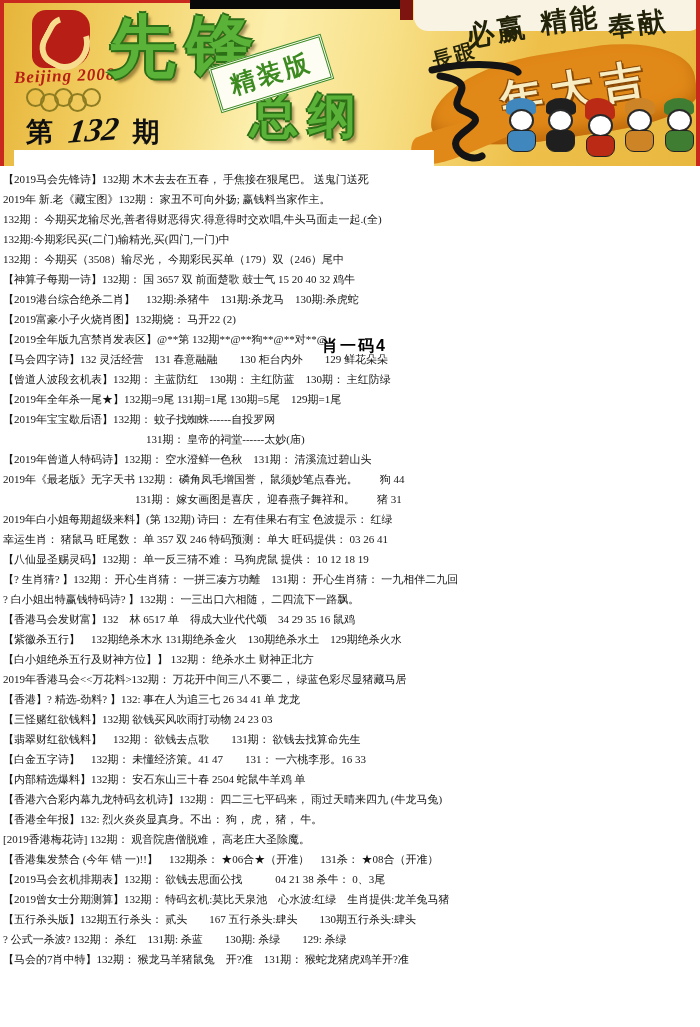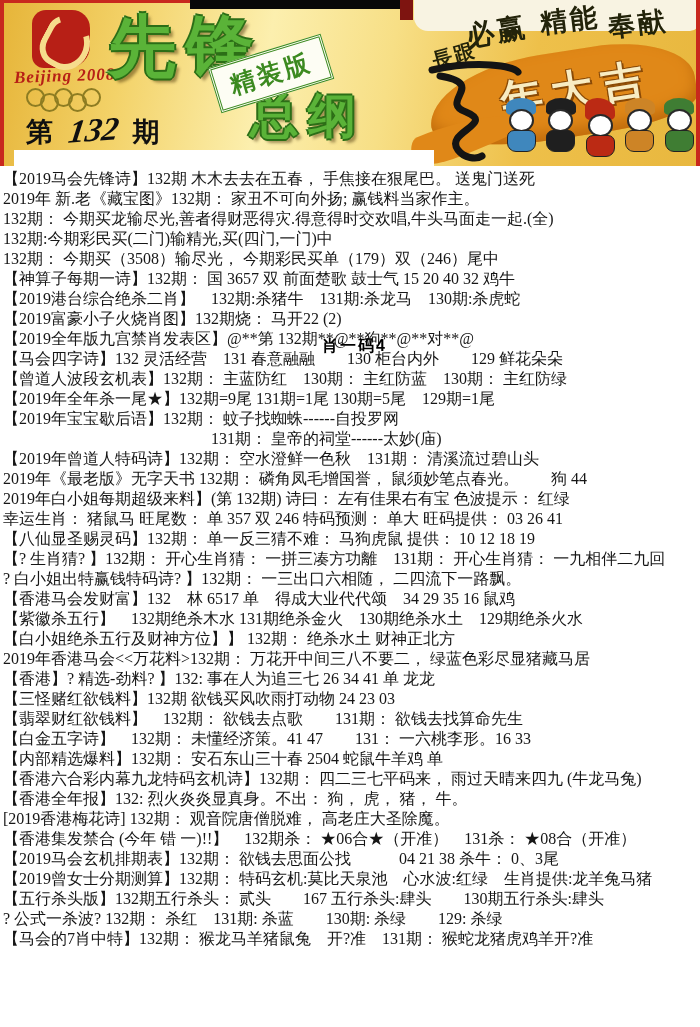--- a/index.html
+++ b/index.html
@@ -65,21 +65,21 @@
   .m-face{width:21px;height:19px;background:#fff;border:2px solid #2a2a2a;border-radius:50%;margin:-6px auto 0;}
   .m-body{width:27px;height:20px;border-radius:7px 7px 9px 9px;margin:-2px auto 0;border:1px solid #222;}
   .m-blue  .m-hair{background:#3f87bd;} .m-blue  .m-body{background:#3f87bd;}
   .m-panda .m-hair{background:#1f1f1f;} .m-panda .m-body{background:#1f1f1f;}
   .m-red   .m-hair{background:#bb2a14;height:22px;border-radius:40% 60% 20% 20%;} .m-red .m-body{background:#bb2a14;}
   .m-orange .m-hair{background:#cd8426;} .m-orange .m-body{background:#cd8426;}
   .m-green .m-hair{background:#3f7d33;} .m-green .m-body{background:#3f7d33;}
 
   
   .textblock{position:absolute;left:3px;top:169px;width:696px;color:#161616;}
-  .tline{height:20px;line-height:20px;font-size:16px;white-space:pre;overflow:hidden;}
+  .tline{height:20px;line-height:20px;font-size:11px;white-space:pre;overflow:hidden;}
   .overlay-bold{position:absolute;left:322px;top:336px;font-size:16px;font-weight:bold;color:#000;
         letter-spacing:2px;font-family:"Liberation Sans",sans-serif;}
 </style>
 </head>
 <body>
 
 <div class="screen">
 
   <div class="header">
     <div class="black-bar"></div>
@@ -156,20 +156,21 @@
       <div class="tline">【2019港台综合绝杀二肖】　132期:杀猪牛　131期:杀龙马　130期:杀虎蛇</div>
       <div class="tline">【2019富豪小子火烧肖图】132期烧： 马开22 (2)</div>
       <div class="tline">【2019全年版九宫禁肖发表区】@**第 132期**@**狗**@**对**@</div>
       <div class="tline">【马会四字诗】132 灵活经营　131 春意融融　　130 柜台内外　　129 鲜花朵朵</div>
       <div class="tline">【曾道人波段玄机表】132期： 主蓝防红　130期： 主红防蓝　130期： 主红防绿</div>
       <div class="tline">【2019年全年杀一尾★】132期=9尾 131期=1尾 130期=5尾　129期=1尾</div>
       <div class="tline">【2019年宝宝歇后语】132期： 蚊子找蜘蛛------自投罗网</div>
       <div class="tline">　　　　　　　　　　　　　131期： 皇帝的祠堂------太妙(庙)</div>
       <div class="tline">【2019年曾道人特码诗】132期： 空水澄鲜一色秋　131期： 清溪流过碧山头</div>
       <div class="tline">2019年《最老版》无字天书 132期： 磷角凤毛增国誉， 鼠须妙笔点春光。　　狗 44</div>
+      <div class="tline">　　　　　　　　　　　　131期： 嫁女画图是喜庆， 迎春燕子舞祥和。　　猪 31</div>
       <div class="tline">2019年白小姐每期超级来料】(第 132期) 诗曰： 左有佳果右有宝 色波提示： 红绿</div>
       <div class="tline">幸运生肖： 猪鼠马 旺尾数： 单 357 双 246 特码预测： 单大 旺码提供： 03 26 41</div>
       <div class="tline">【八仙显圣赐灵码】132期： 单一反三猜不难： 马狗虎鼠 提供： 10 12 18 19</div>
       <div class="tline">【? 生肖猜? 】132期： 开心生肖猜： 一拼三凑方功離　131期： 开心生肖猜： 一九相伴二九回</div>
       <div class="tline">? 白小姐出特赢钱特码诗? 】132期： 一三出口六相随， 二四流下一路飘。</div>
       <div class="tline">【香港马会发财富】132　林 6517 单　得成大业代代颂　34 29 35 16 鼠鸡</div>
       <div class="tline">【紫徽杀五行】　132期绝杀木水 131期绝杀金火　130期绝杀水土　129期绝杀火水</div>
       <div class="tline">【白小姐绝杀五行及财神方位】】 132期： 绝杀水土 财神正北方</div>
       <div class="tline">2019年香港马会&lt;&lt;万花料&gt;132期： 万花开中间三八不要二， 绿蓝色彩尽显猪藏马居</div>
       <div class="tline">【香港】? 精选-劲料? 】132: 事在人为追三七 26 34 41 单 龙龙</div>

